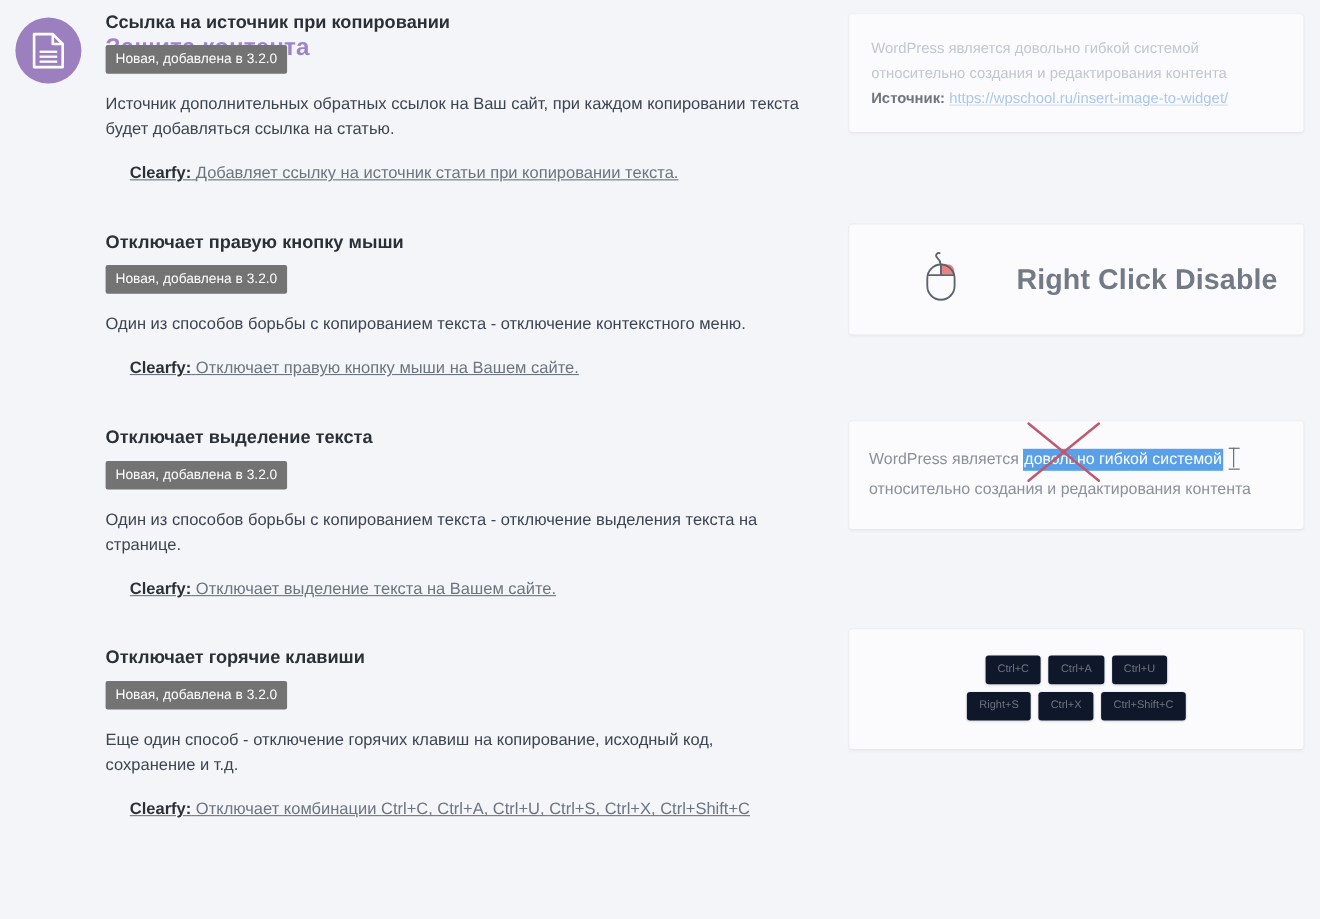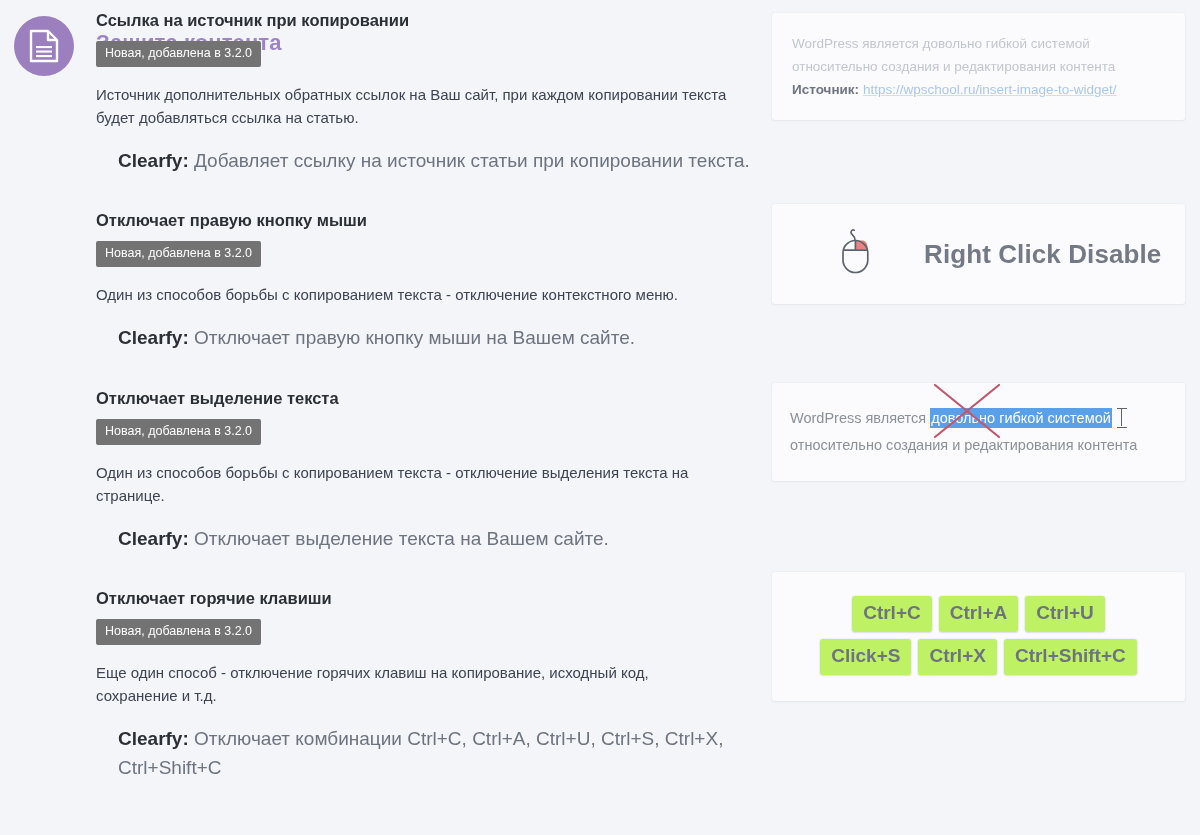--- a/index.html
+++ b/index.html
@@ -89,24 +89,25 @@
 
   .desc {
     font-size: 15px;
     line-height: 1.55;
     color: #3d4451;
     margin: 0 0 18px 0;
     max-width: 650px;
   }
 
   .clearfy-note {
-    font-size: 19px;
+    font-size: 15px;
     line-height: 1.5;
     color: #6c7480;
     padding-left: 22px;
+    text-decoration: underline;
   }
   .clearfy-note b {
     color: #2b2f36;
     font-weight: bold;
   }
 
   
   .preview {
     position: absolute;
     left: 772px;
@@ -202,25 +203,25 @@
     display: flex;
     flex-direction: column;
     align-items: center;
     gap: 7px;
   }
   .key-row {
     display: flex;
     gap: 7px;
   }
   .key {
-    background: #bef264;
+    background: #0f172a;
     border-radius: 3px;
     box-shadow: 0 1px 2px rgba(40,50,80,0.10), 0 0 0 1px rgba(40,50,80,0.045);
-    font-size: 19px;
-    font-weight: bold;
+    font-size: 10px;
+    font-weight: normal;
     color: #6e747f;
     padding: 7px 11px 8px 11px;
     line-height: 1.1;
     white-space: nowrap;
   }
 </style>
 </head>
 <body>
 
 <div class="page">
@@ -326,21 +327,21 @@
     </div>
 
     <div class="preview" style="top:-6px;">
       <div class="pv-keys">
         <div class="key-row">
           <span class="key">Ctrl+C</span>
           <span class="key">Ctrl+A</span>
           <span class="key">Ctrl+U</span>
         </div>
         <div class="key-row">
-          <span class="key">Click+S</span>
+          <span class="key">Right+S</span>
           <span class="key">Ctrl+X</span>
           <span class="key">Ctrl+Shift+C</span>
         </div>
       </div>
     </div>
   </div>
 
 </div>
 
 </body></html>

